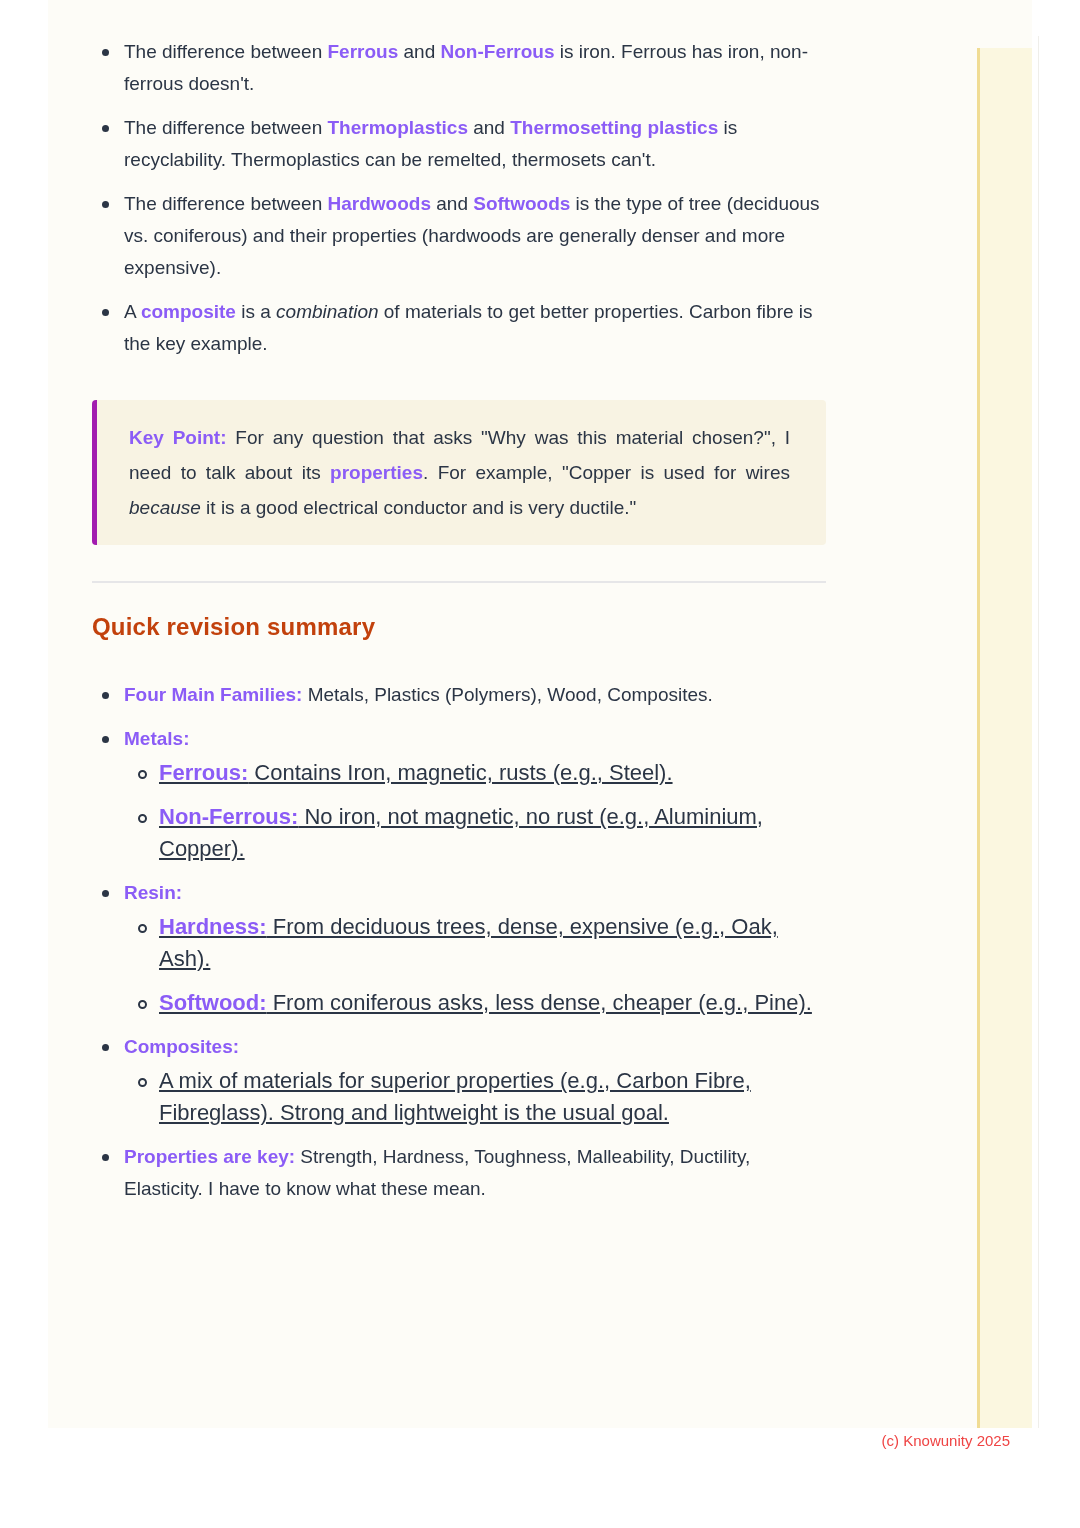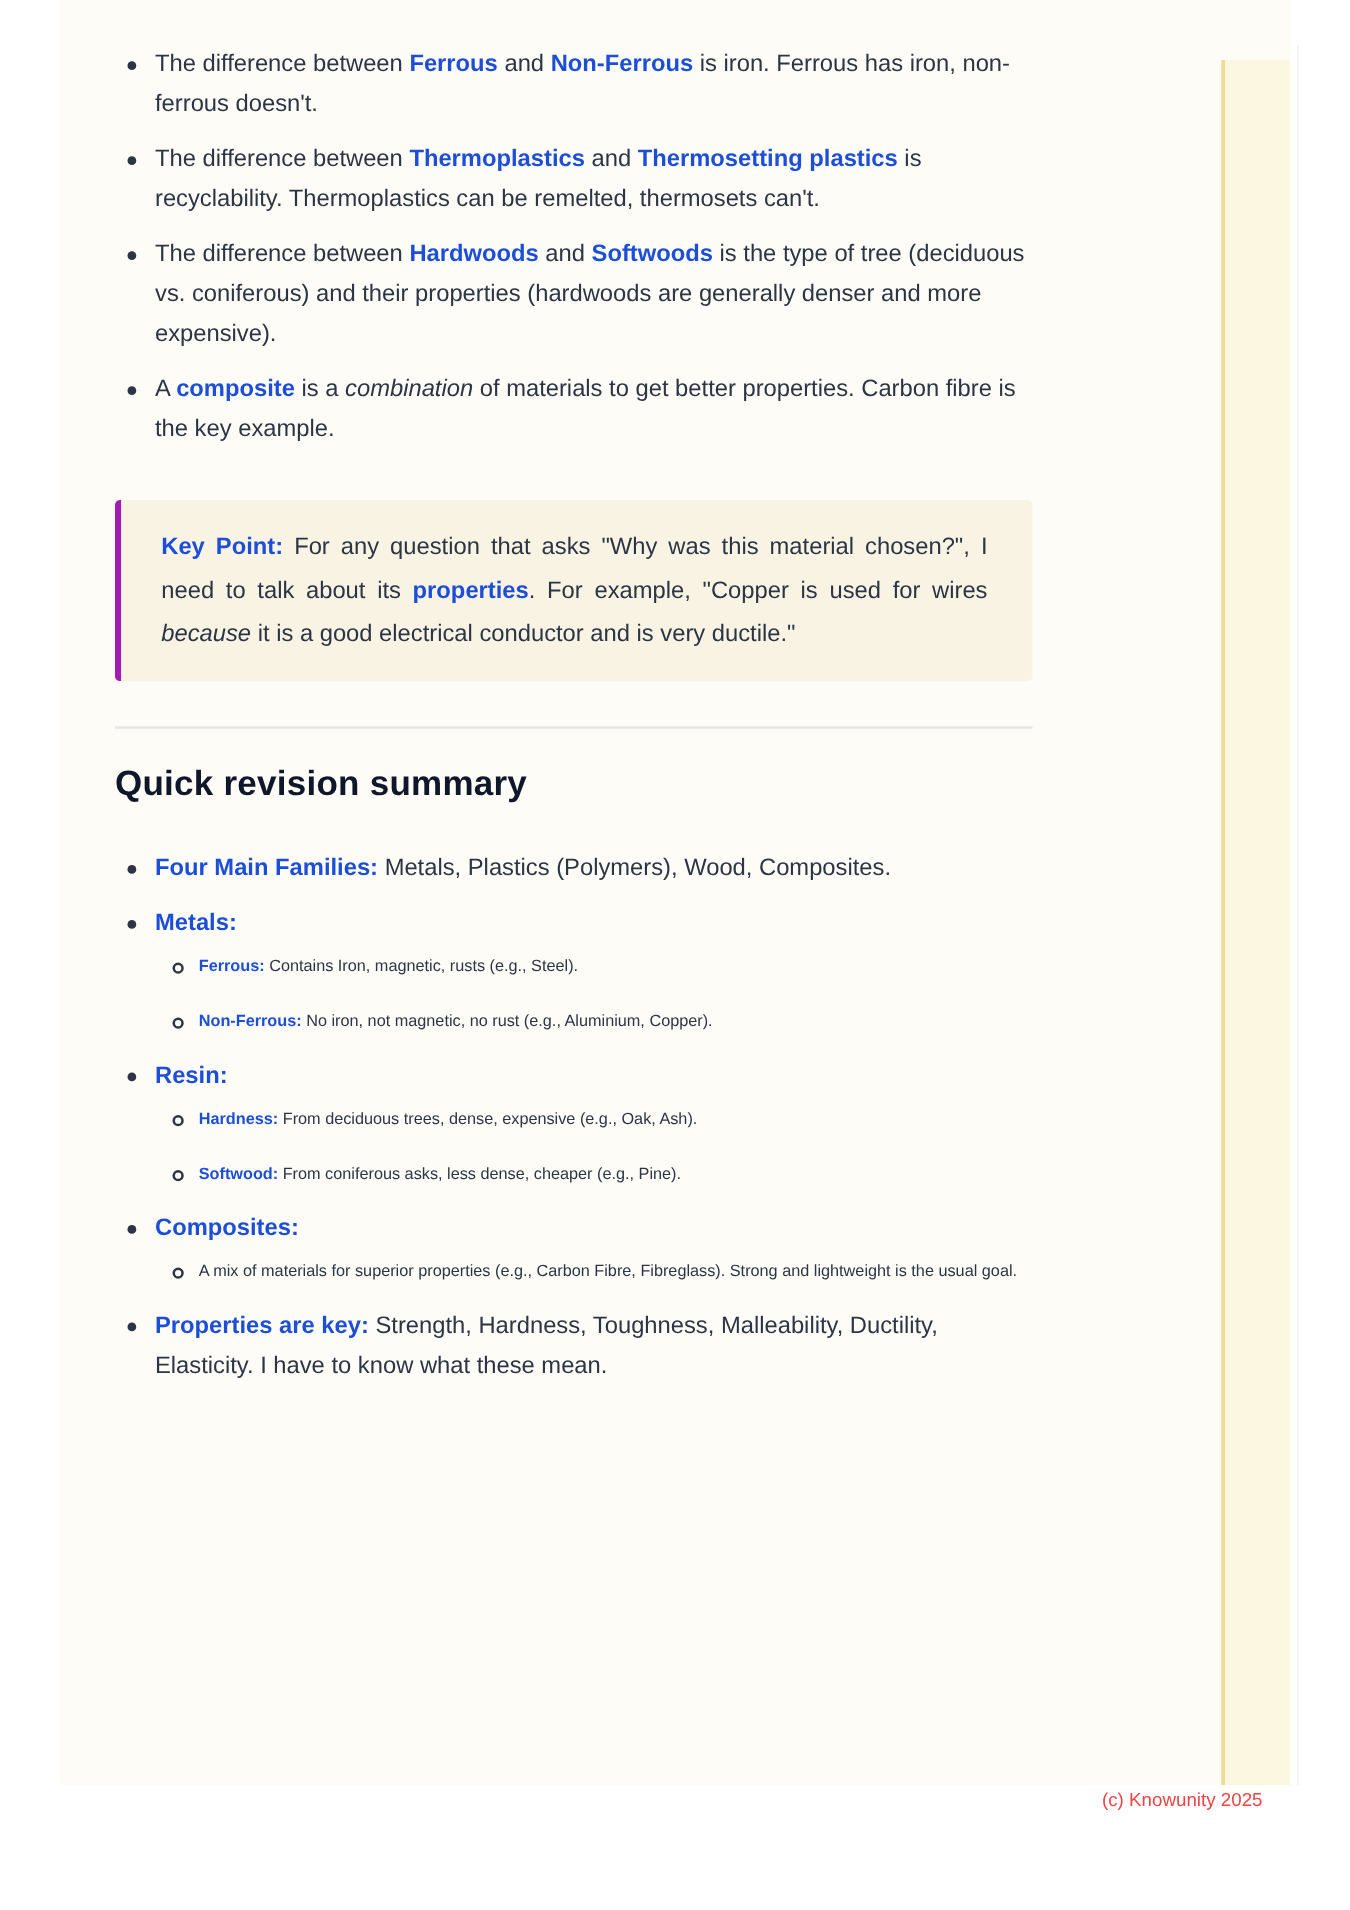--- a/index.html
+++ b/index.html
@@ -52,34 +52,35 @@
     width:7px;height:7px;
     border-radius:50%;
     background:#2b3545;
   }
   ul.sublist{margin:2px 0 10px 2px;}
   ul.sublist > li{
     position:relative;
     padding-left:33px;
     margin-top:0;
     margin-bottom:12px;
-    font-size:13px;
+    font-size:22px;
     line-height:32px;
+    text-decoration:underline;
   }
   ul.sublist > li:last-child{margin-bottom:0;}
   ul.sublist > li::before{
     content:"";
     position:absolute;
     left:12px;top:13px;
     width:5px;height:5px;
     border:2px solid #2b3545;
     border-radius:50%;
     background:transparent;
   }
-  .b{font-weight:700;color:#1d4ed8;}
+  .b{font-weight:700;color:#8b5cf6;}
   .i{font-style:italic;margin-top:18px;}
   
   .callout{
     margin-top:40px;
     background:#f8f3e3;
     border-left:5px solid #a21caf;
     border-radius:4px;
     padding:20px 36px 20px 32px;
   }
   .callout-text{
@@ -88,24 +89,24 @@
     line-height:35px;
     text-align:justify;
   }
   .divider{
     border:none;
     border-top:2px solid #e6e6e8;
     margin:36px 0 0 0;
   }
   .heading{
     margin:26px 0 34px 0;
-    font-size:28px;
+    font-size:24px;
     line-height:36px;
     font-weight:700;
-    color:#0f172a;
+    color:#c2410c;
     letter-spacing:0.2px;
   }
   .footer{
     position:absolute;
     left:0;top:1432px;
     width:1010px;
     text-align:right;
     font-size:15px;
     color:#ef4444;
   }

